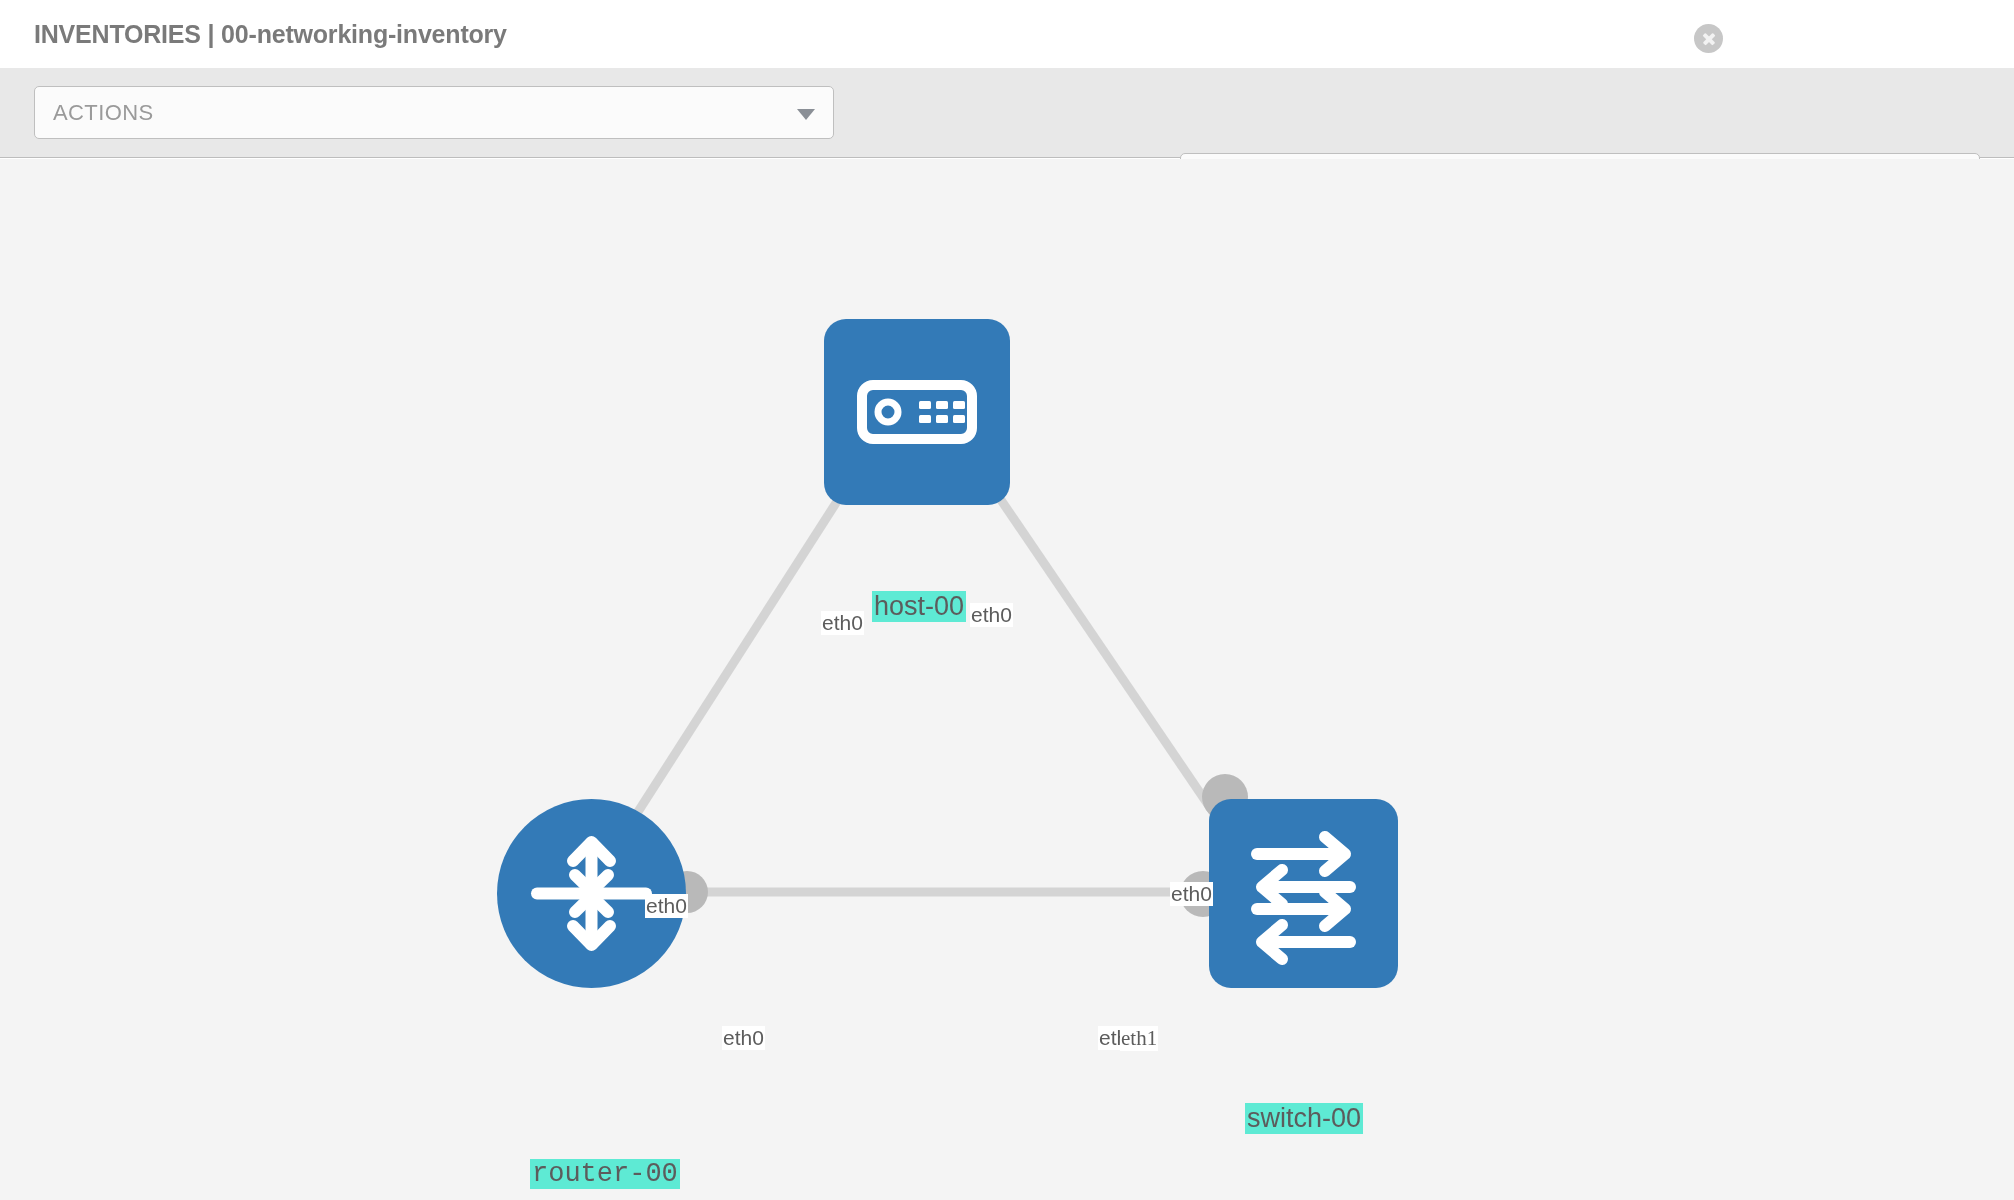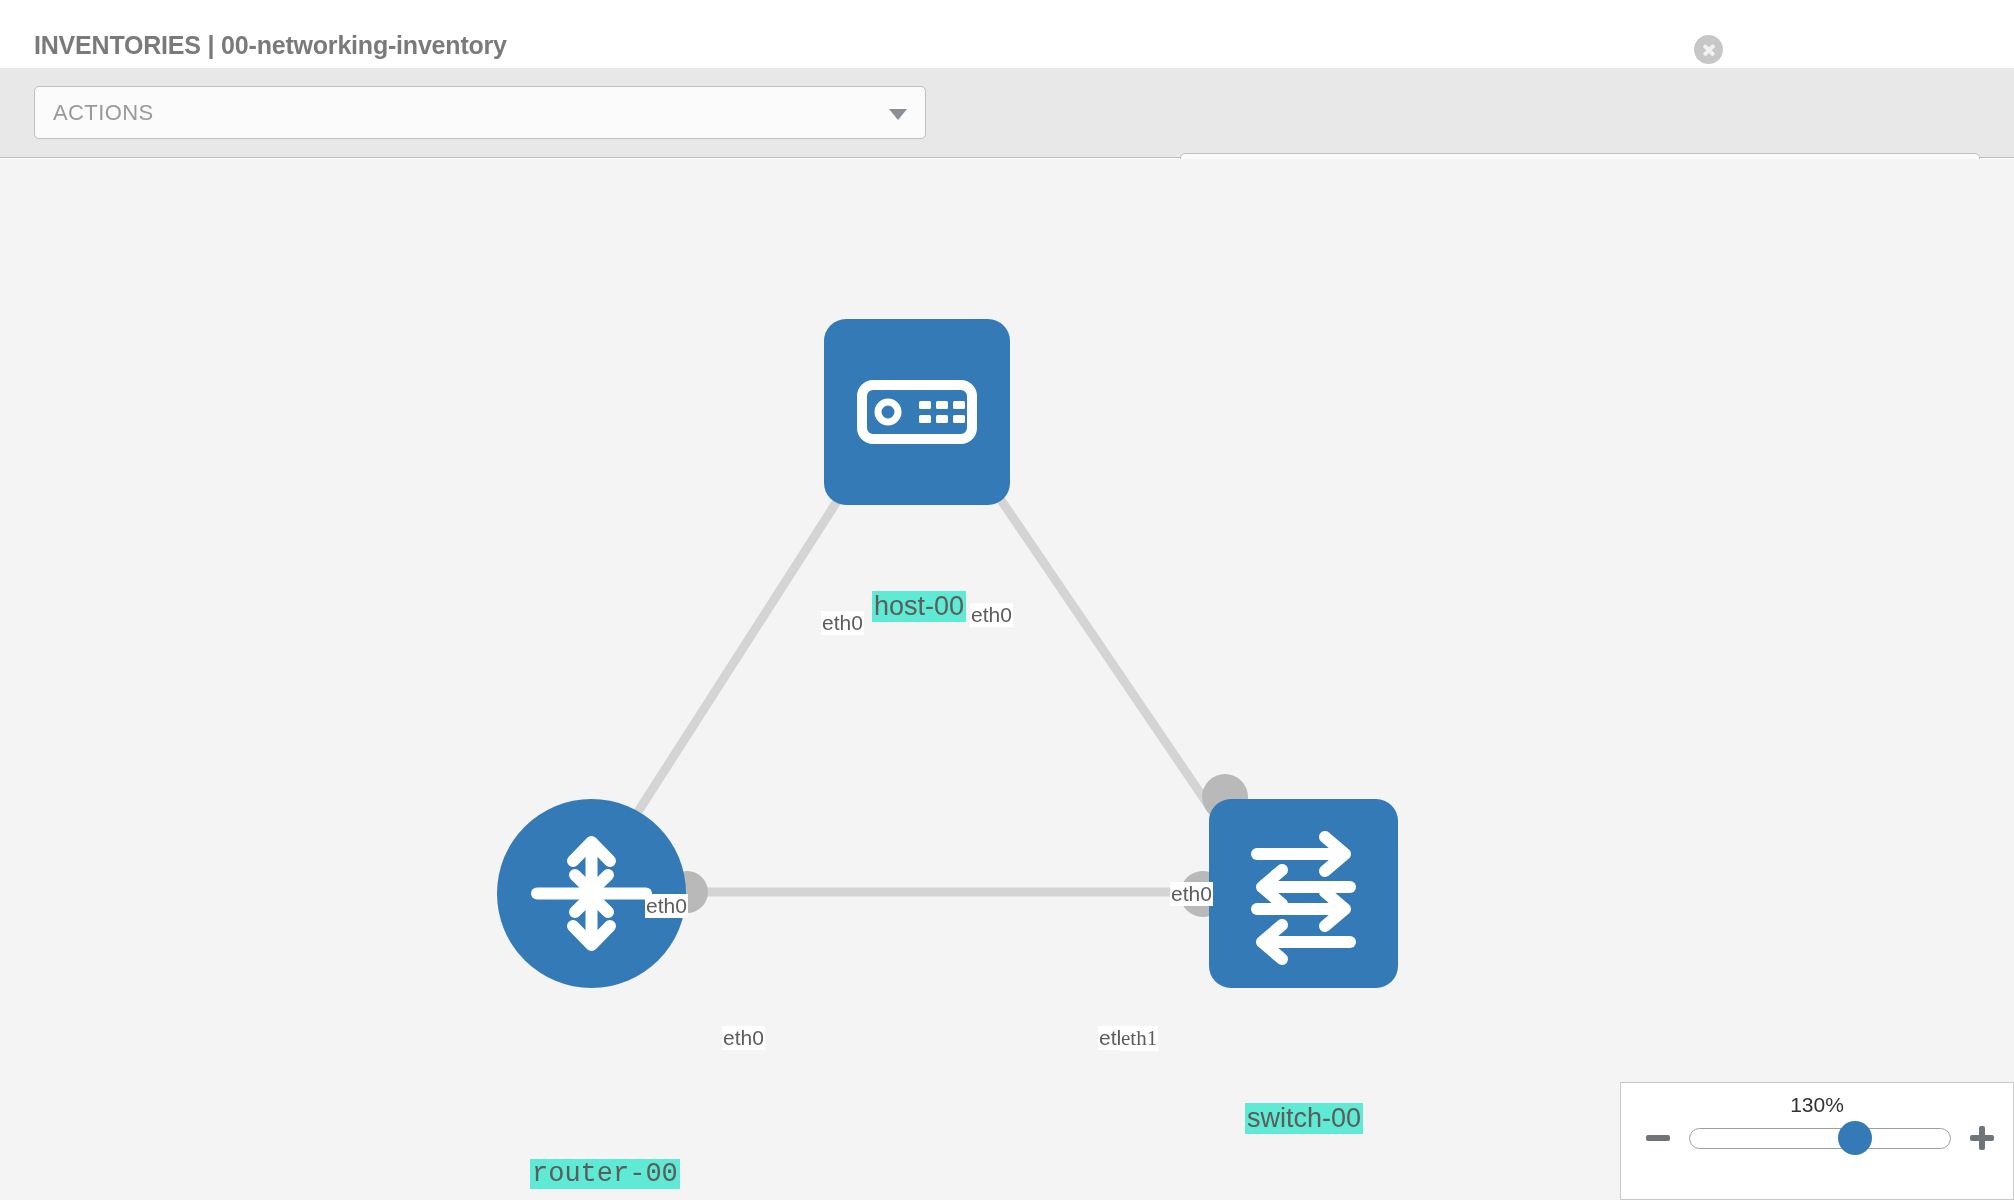--- a/index.html
+++ b/index.html
@@ -6,21 +6,21 @@
   html, body {
     margin: 0; padding: 0;
     width: 2014px; height: 1200px;
     overflow: hidden;
     background: #ffffff;
     font-family: "Liberation Sans", sans-serif;
   }
 
   
   .header {
-    position: absolute; left: 0; top: 15px;
+    position: absolute; left: 0; top: 4px;
     width: 1750px; height: 68px;
     background: #ffffff;
     border-bottom: 1px solid #d7d7d7;
   }
   .page-title {
     position: absolute; left: 34px; top: 16px;
     font-size: 25px; font-weight: bold;
     color: #7a7a7a;
     letter-spacing: -0.2px;
     white-space: nowrap;
@@ -44,21 +44,21 @@
 
   
   .toolbar {
     position: absolute; left: 0; top: 68px;
     width: 2014px; height: 90px;
     background: #e8e8e8;
     border-bottom: 1px solid #bdbdbd;
   }
   .actions-select {
     position: absolute; left: 34px; top: 18px;
-    width: 892px; height: 53px;
+    width: 800px; height: 53px;
     background: #fbfbfb;
     border: 1px solid #bfbfbf;
     border-radius: 5px;
     cursor: pointer;
   }
   .actions-select .lbl {
     position: absolute; left: 18px; top: 13px;
     font-size: 22px; color: #9a9a9a;
     letter-spacing: 0.4px;
   }
@@ -306,22 +306,14 @@
   <div class="node-label" style="left:1245px; top:944px;">switch-00</div>
 
   <div class="port-label" style="left:821px; top:452px;">eth0</div>
   <div class="port-label" style="left:970px; top:444px;">eth0</div>
   <div class="port-label" style="left:645px; top:735px;">eth0</div>
   <div class="port-label" style="left:1170px; top:723px;">eth0</div>
   <div class="port-label" style="left:722px; top:867px;">eth0</div>
   <div class="port-label" style="left:1098px; top:867px;">eth0</div>
   <div class="port-label" style="left:1120px; top:867px;font-family:Liberation Serif, serif;">eth1</div>
 
-  <div class="zoom-panel" style="left:1620px; top:923px;">
-    <div class="zoom-value">130%</div>
-    <div class="zoom-minus"></div>
-    <div class="zoom-track">
-      <div class="zoom-thumb" style="left:148px;"></div>
-    </div>
-    <div class="zoom-plus"></div>
-  </div>
 
 </div>
 
 </body></html>

